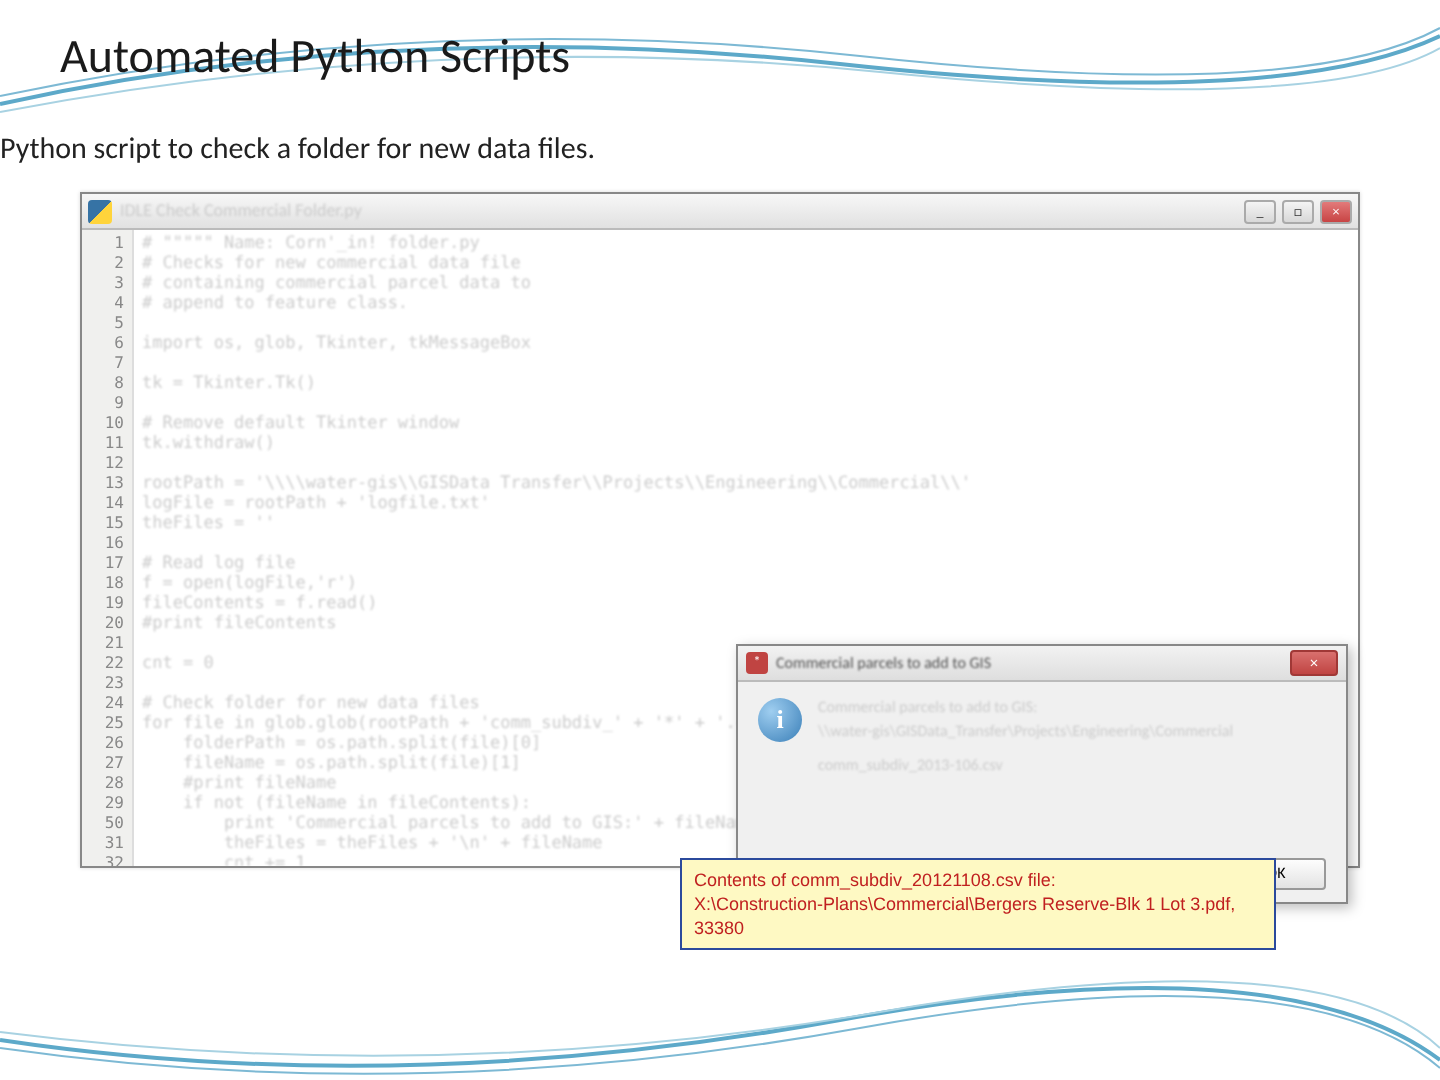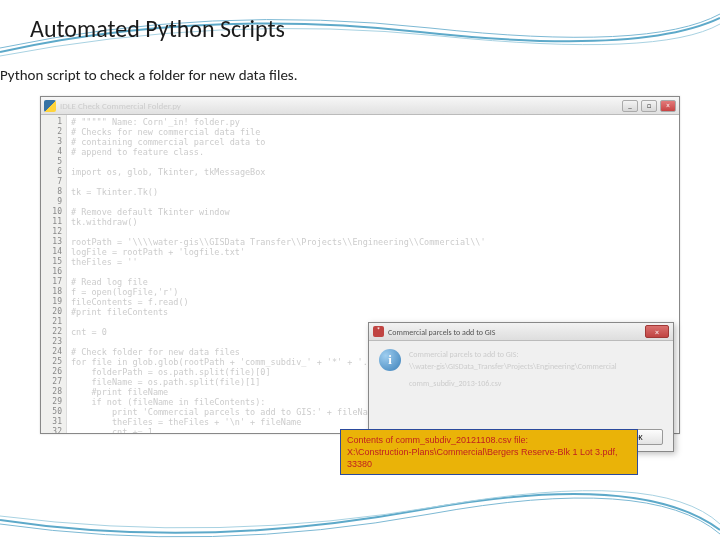--- a/index.html
+++ b/index.html
@@ -21,21 +21,21 @@
 .msgbox{position:absolute;bottom:88px;right:46px;width:306px;height:130px;background:#f0f0f0;border:1px solid #888;box-shadow:2px 2px 6px rgba(0,0,0,0.25);}
 .msgbox-titlebar{height:18px;background:linear-gradient(#f2f2f2,#dedede);border-bottom:1px solid #bbb;display:flex;align-items:center;padding:0 4px;font-size:8px;color:#333;}
 .msgbox-titlebar .mtitle{color:#555;}
 .msgbox-close{margin-left:auto;width:24px;height:13px;background:linear-gradient(#d9706e,#c04442);border:1px solid #a03836;border-radius:2px;color:#fff;font-size:8px;display:flex;align-items:center;justify-content:center;}
 .msgbox-body{padding:8px 10px;display:flex;gap:8px;font-size:8px;color:#555;}
 .info-icon{width:22px;height:22px;border-radius:50%;background:radial-gradient(circle at 30% 30%,#9fcef0,#3a7fb8);display:flex;align-items:center;justify-content:center;color:#fff;font-weight:bold;font-family:serif;font-size:13px;flex-shrink:0;}
 .msgbox-text{flex:1;line-height:11px;}
 .msgbox-text .mb-line{margin-bottom:1px;}
 .msgbox-footer{position:absolute;bottom:6px;right:10px;}
 .ok-btn{width:50px;height:16px;background:linear-gradient(#fdfdfd,#e3e3e3);border:1px solid #999;border-radius:2px;font-size:8px;display:flex;align-items:center;justify-content:center;}
-.tooltip-box{position:absolute;bottom:65px;left:340px;width:298px;border:1px solid #2b4a9c;background:#eab308;padding:4px 6px;font-size:9px;line-height:12px;color:#c02020;font-family:Arial,sans-serif;}
+.tooltip-box{position:absolute;bottom:65px;left:340px;width:298px;border:1px solid #2b4a9c;background:#fef9c3;padding:4px 6px;font-size:9px;line-height:12px;color:#c02020;font-family:Arial,sans-serif;}
 .footer-curves{position:absolute;bottom:0;left:0;right:0;height:80px;pointer-events:none;}
 .footer-curves svg{width:100%;height:100%;}
 .blur{color:#ccc;filter:blur(0.4px);}
 </style>
 </head>
 <body>
 
 <div class="slide-bg"></div>
 
 <div class="header-curves">

